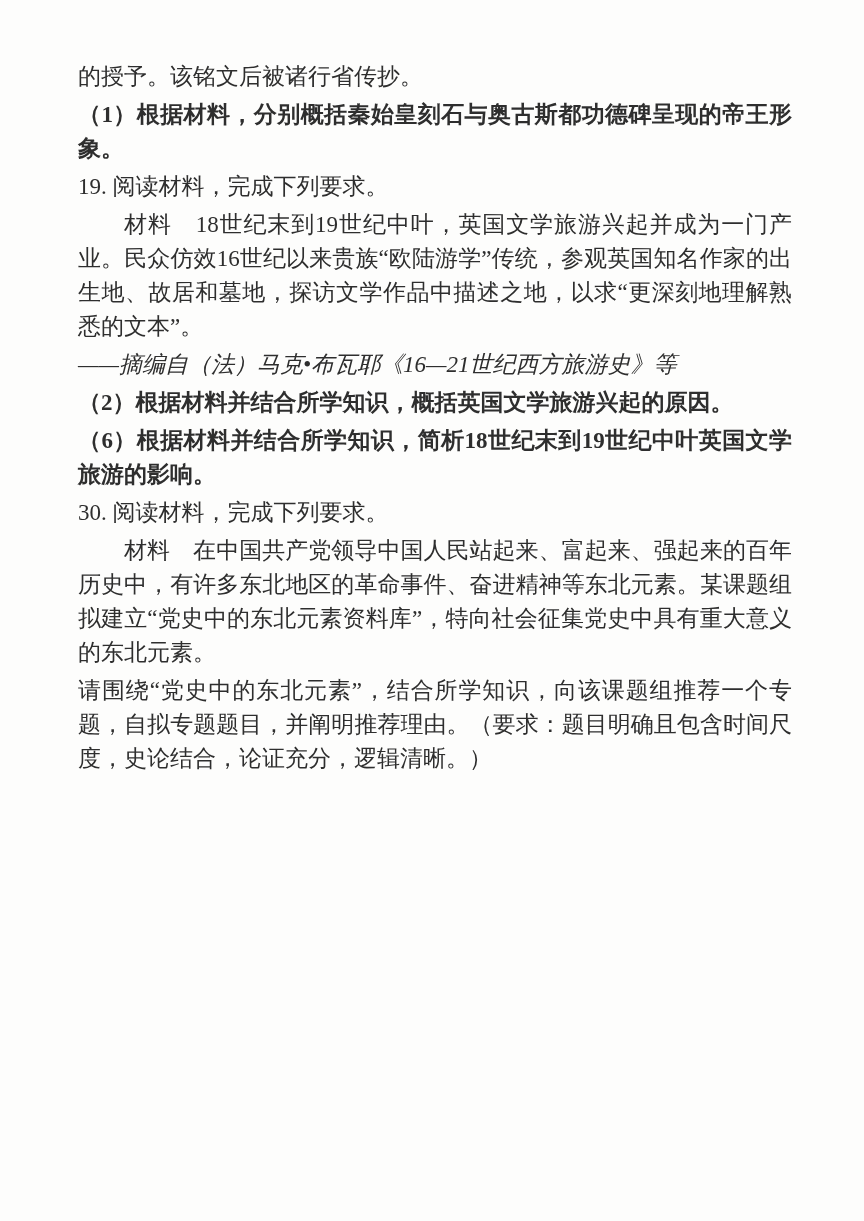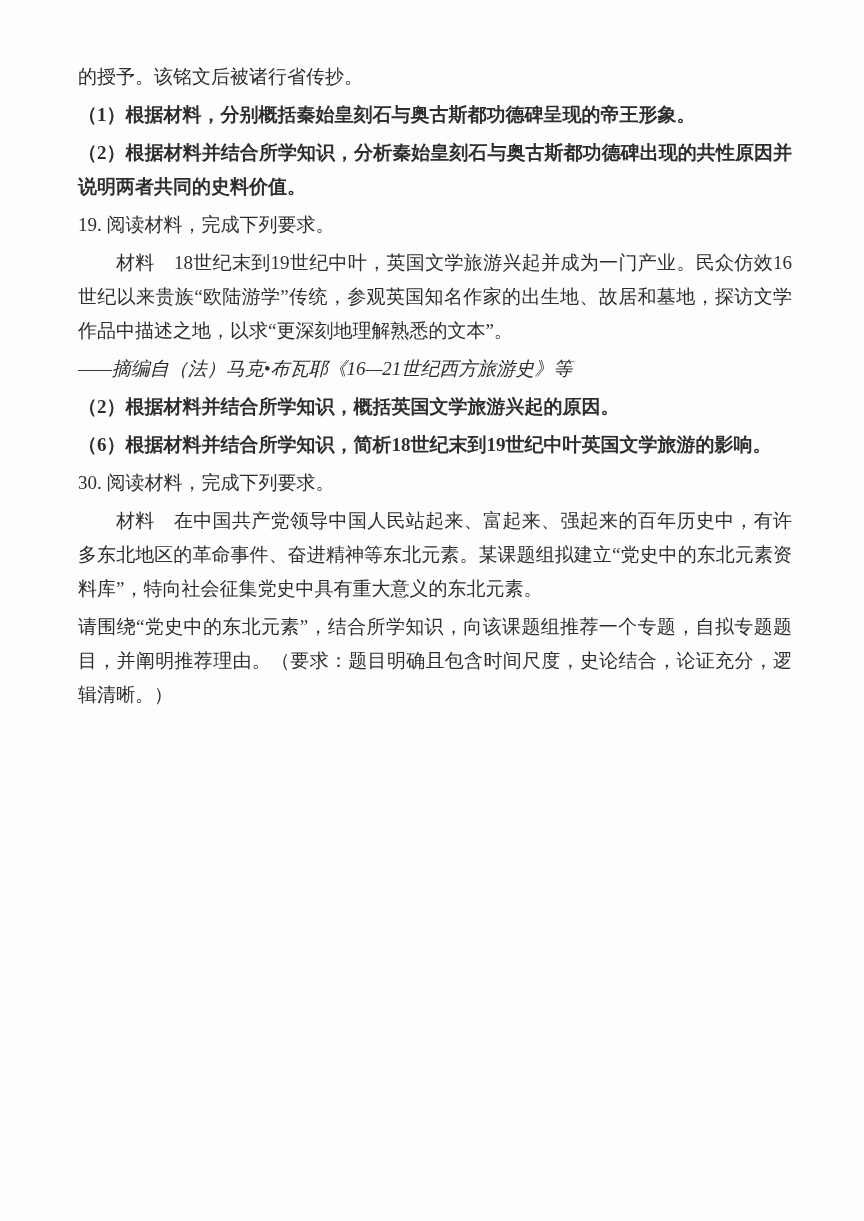--- a/index.html
+++ b/index.html
@@ -8,21 +8,21 @@
     background: #fbfbfa;
   }
   .page {
     position: relative;
     width: 864px;
     height: 1221px;
     background: #fdfdfc;
     box-sizing: border-box;
     padding: 60px 72px 0 78px;
     font-family: "Liberation Serif", "DejaVu Serif", serif;
-    font-size: 19px;
+    font-size: 23px;
     line-height: 34px;
     color: #2e2e2e;
     overflow: hidden;
   }
   .page p {
     margin: 0 0 4px 0;
     text-align: justify;
   }
   .body-line {
     text-align: left;
@@ -45,21 +45,20 @@
 </style>
 </head>
 <body>
 
 <div class="page">
   <p class="body-line">的授予。该铭文后被诸行省传抄。</p>
 
 
   <p class="question-item">（1）根据材料，分别概括秦始皇刻石与奥古斯都功德碑呈现的帝王形象。</p>
 
-  <p class="question-item">（2）根据材料并结合所学知识，分析秦始皇刻石与奥古斯都功德碑出现的共性原因并说明两者共同的史料价值。</p>
 
   <p class="question-number">19. 阅读材料，完成下列要求。</p>
 
   <p class="material">材料　18世纪末到19世纪中叶，英国文学旅游兴起并成为一门产业。民众仿效16世纪以来贵族“欧陆游学”传统，参观英国知名作家的出生地、故居和墓地，探访文学作品中描述之地，以求“更深刻地理解熟悉的文本”。</p>
 
 
   <p class="attribution">——摘编自（法）马克•布瓦耶《16—21世纪西方旅游史》等</p>
 
   <p class="question-item">（2）根据材料并结合所学知识，概括英国文学旅游兴起的原因。</p>
 

